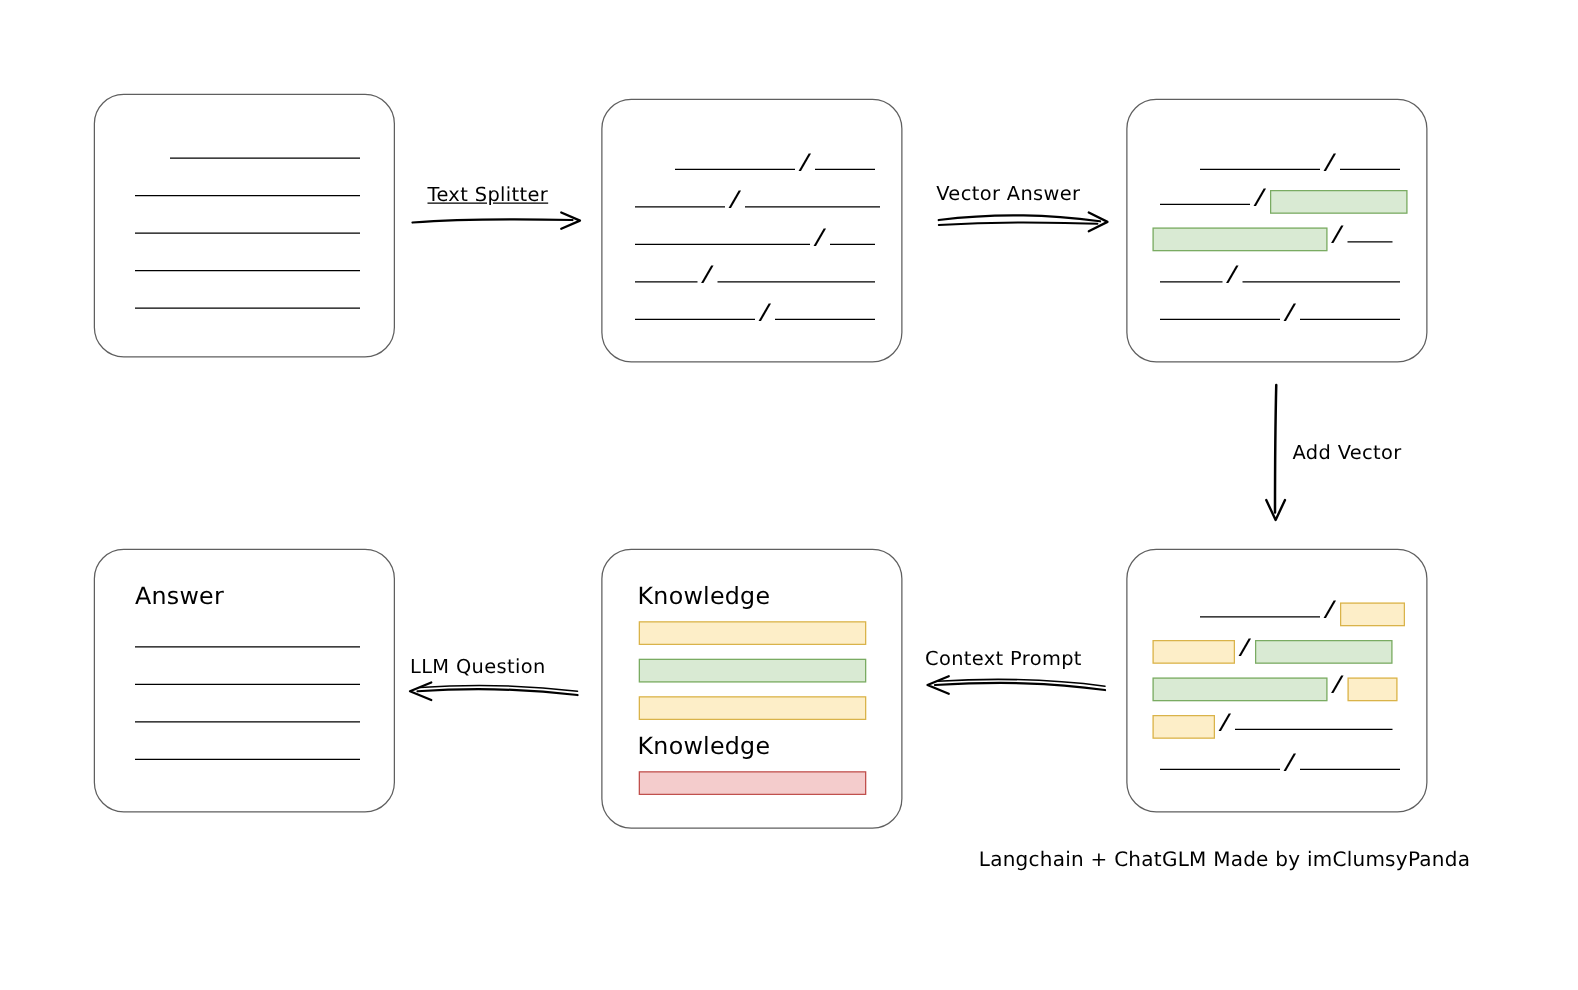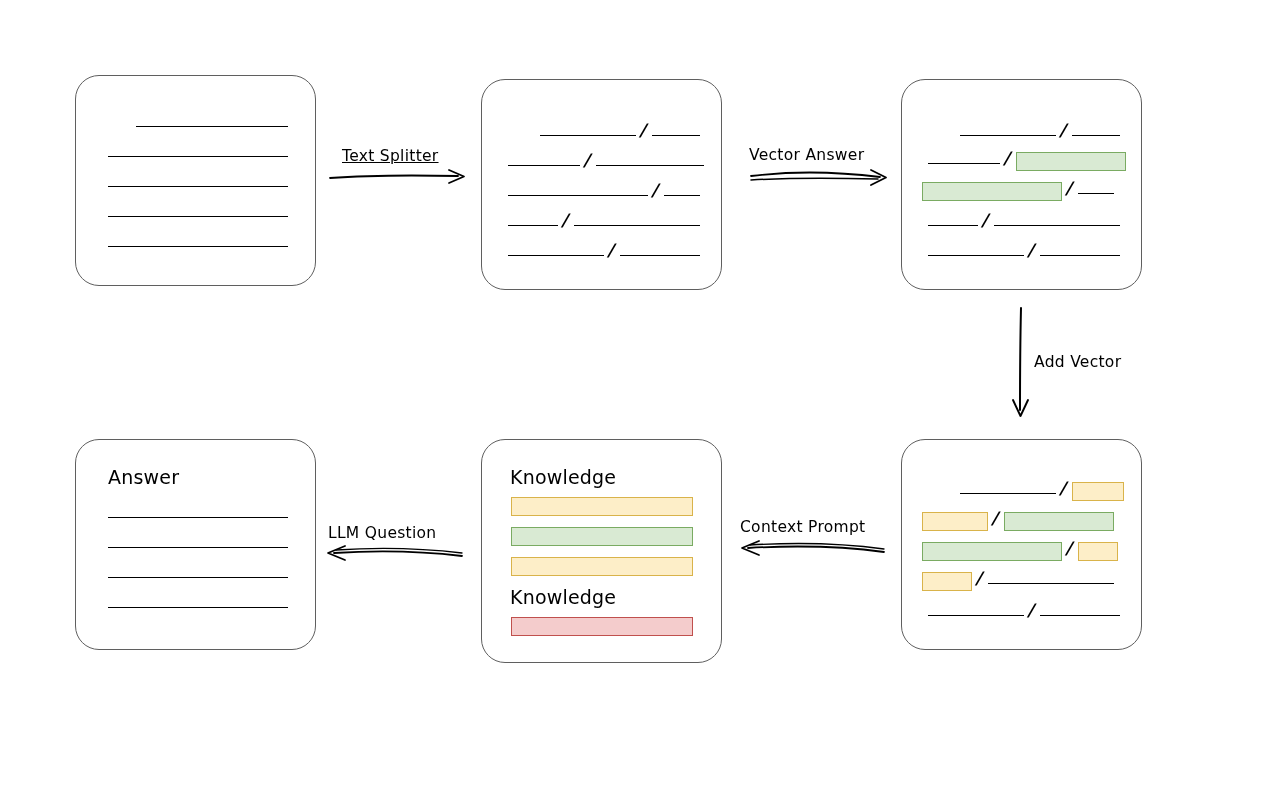--- a/index.html
+++ b/index.html
@@ -301,14 +301,15 @@
   <div class="edge-label" style="left:342px; top:147px;text-decoration:underline;">Text Splitter</div>
 
   <div class="edge-label" style="left:749px; top:146px;">Vector Answer</div>
 
   <div class="edge-label" style="left:1034px; top:353px;">Add Vector</div>
 
   <div class="edge-label" style="left:740px; top:518px;">Context Prompt</div>
 
   <div class="edge-label" style="left:328px; top:524px;">LLM Question</div>
 
+  <div id="footer-credit">Langchain + ChatGLM Made by imClumsyPanda</div>
 
 </div>
 
 </body></html>

